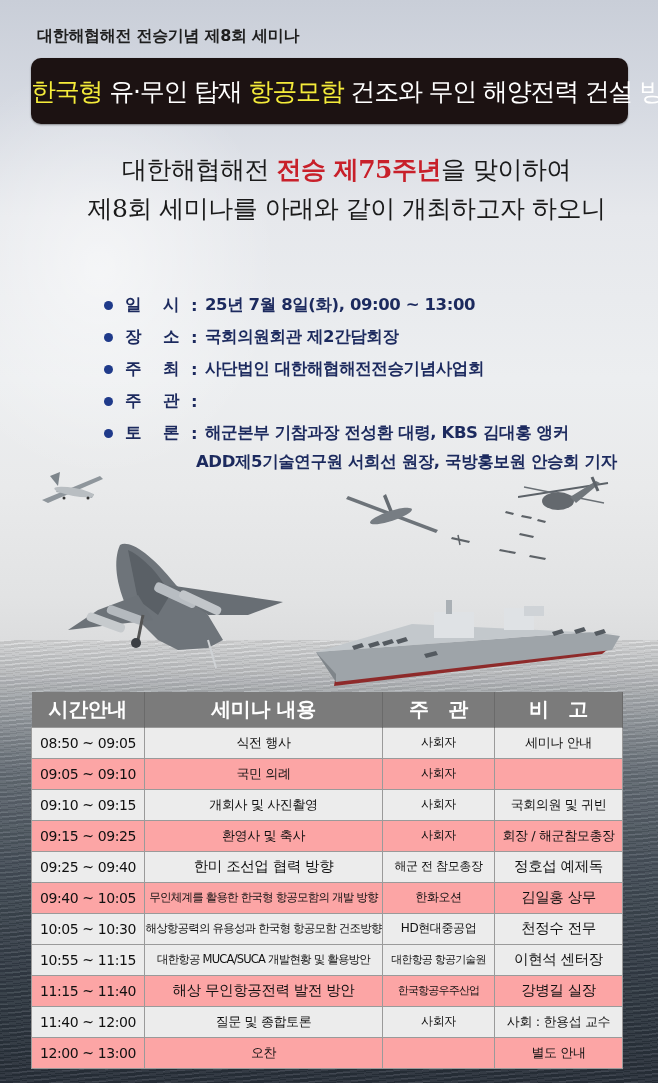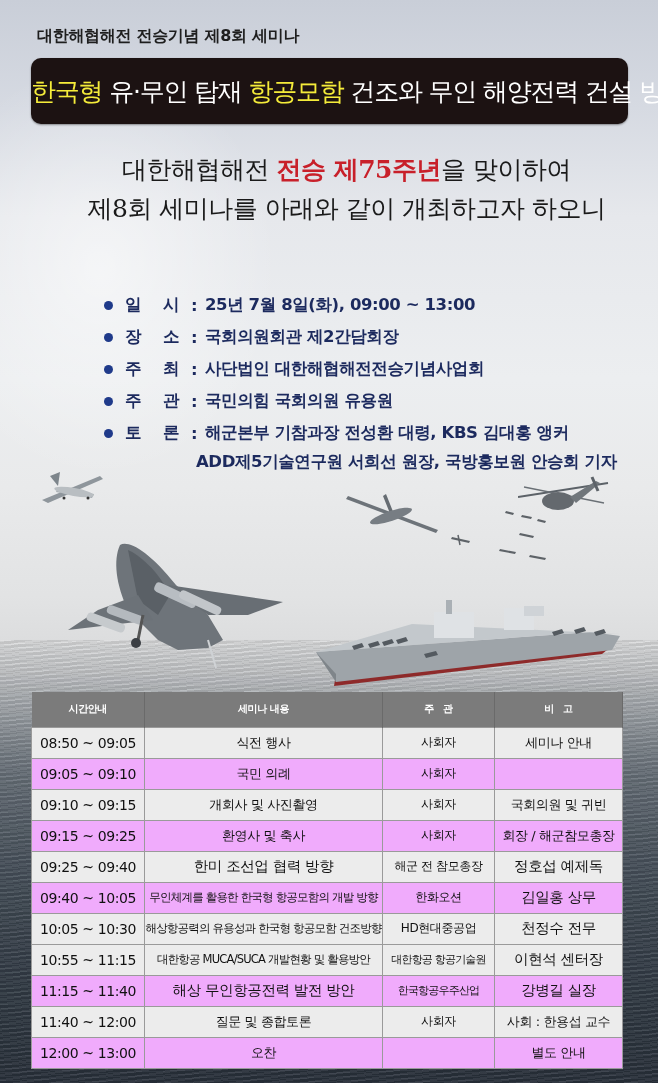--- a/index.html
+++ b/index.html
@@ -70,28 +70,28 @@
   .art { position: absolute; pointer-events: none; }
 
   
   .schedule {
     position: absolute; left: 31px; top: 692px; width: 591px;
     border-collapse: collapse; table-layout: fixed;
     font-size: 13px; color: #111; letter-spacing: -0.4px;
   }
   .schedule th {
     background: #7b7b7b; color: #ffffff; font-weight: bold; height: 35px;
-    font-size: 10px; border-right: 1px solid #6a6a6a;
+    font-size: 20px; border-right: 1px solid #6a6a6a;
   }
   .schedule td {
     height: 31px; text-align: center; border: 1px solid #9a9a9a;
     white-space: nowrap; overflow: hidden;
   }
   .schedule tr.odd td { background: #ececec; }
-  .schedule tr.even td { background: #f0abfc; }
+  .schedule tr.even td { background: #fca5a5; }
   .schedule td.time { font-size: 14px; }
   .schedule td.small { font-size: 11.5px; letter-spacing: -0.8px; }
   .schedule td.big { font-size: 14.5px; }
   .schedule td.org { font-size: 12px; }
   .schedule td.org.small { font-size: 11px; }
 </style>
 </head>
 <body>
 
 <div class="poster">
@@ -139,21 +139,20 @@
       <span class="info-colon">:</span>
       <span>사단법인 대한해협해전전승기념사업회</span>
     </div>
     <div class="info-row">
       <span class="bullet"></span>
       <span class="info-label">
           <span>주</span>
           <span>관</span>
         </span>
       <span class="info-colon">:</span>
-      <span>국민의힘 국회의원 유용원</span>
     </div>
     <div class="info-row">
       <span class="bullet"></span>
       <span class="info-label">
           <span>토</span>
           <span>론</span>
         </span>
       <span class="info-colon">:</span>
       <span>해군본부 기참과장 전성환 대령, KBS 김대홍 앵커</span>
     </div>

